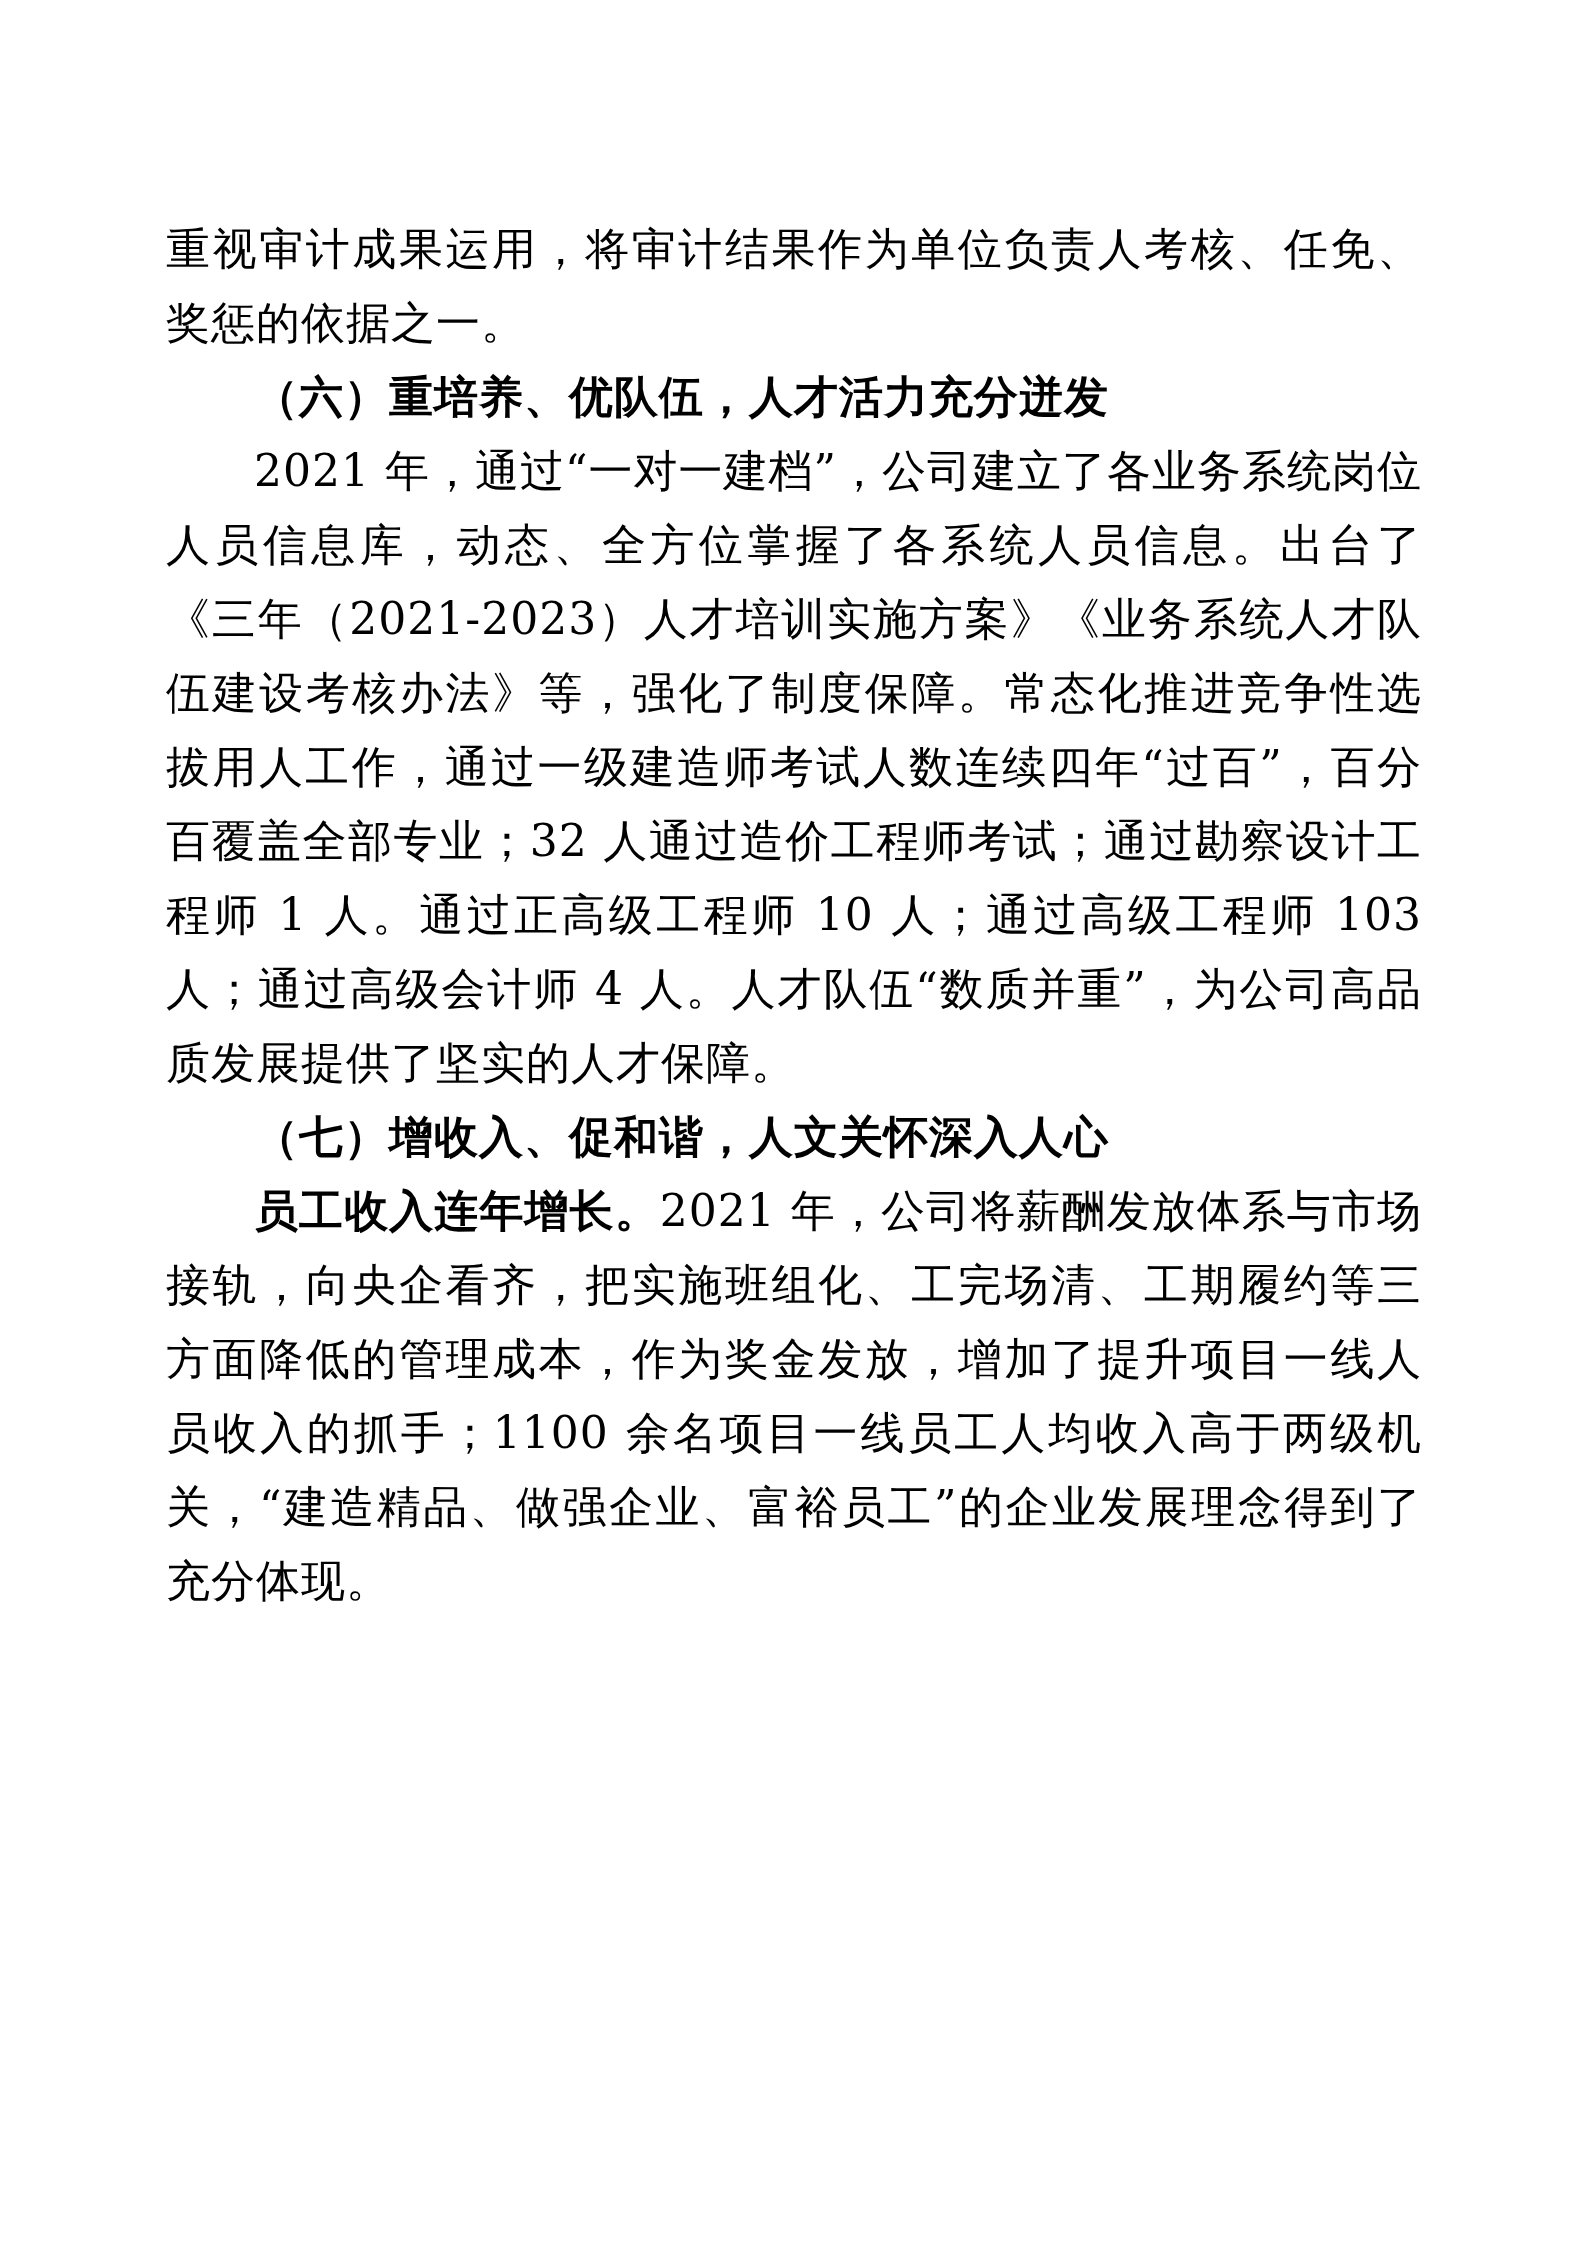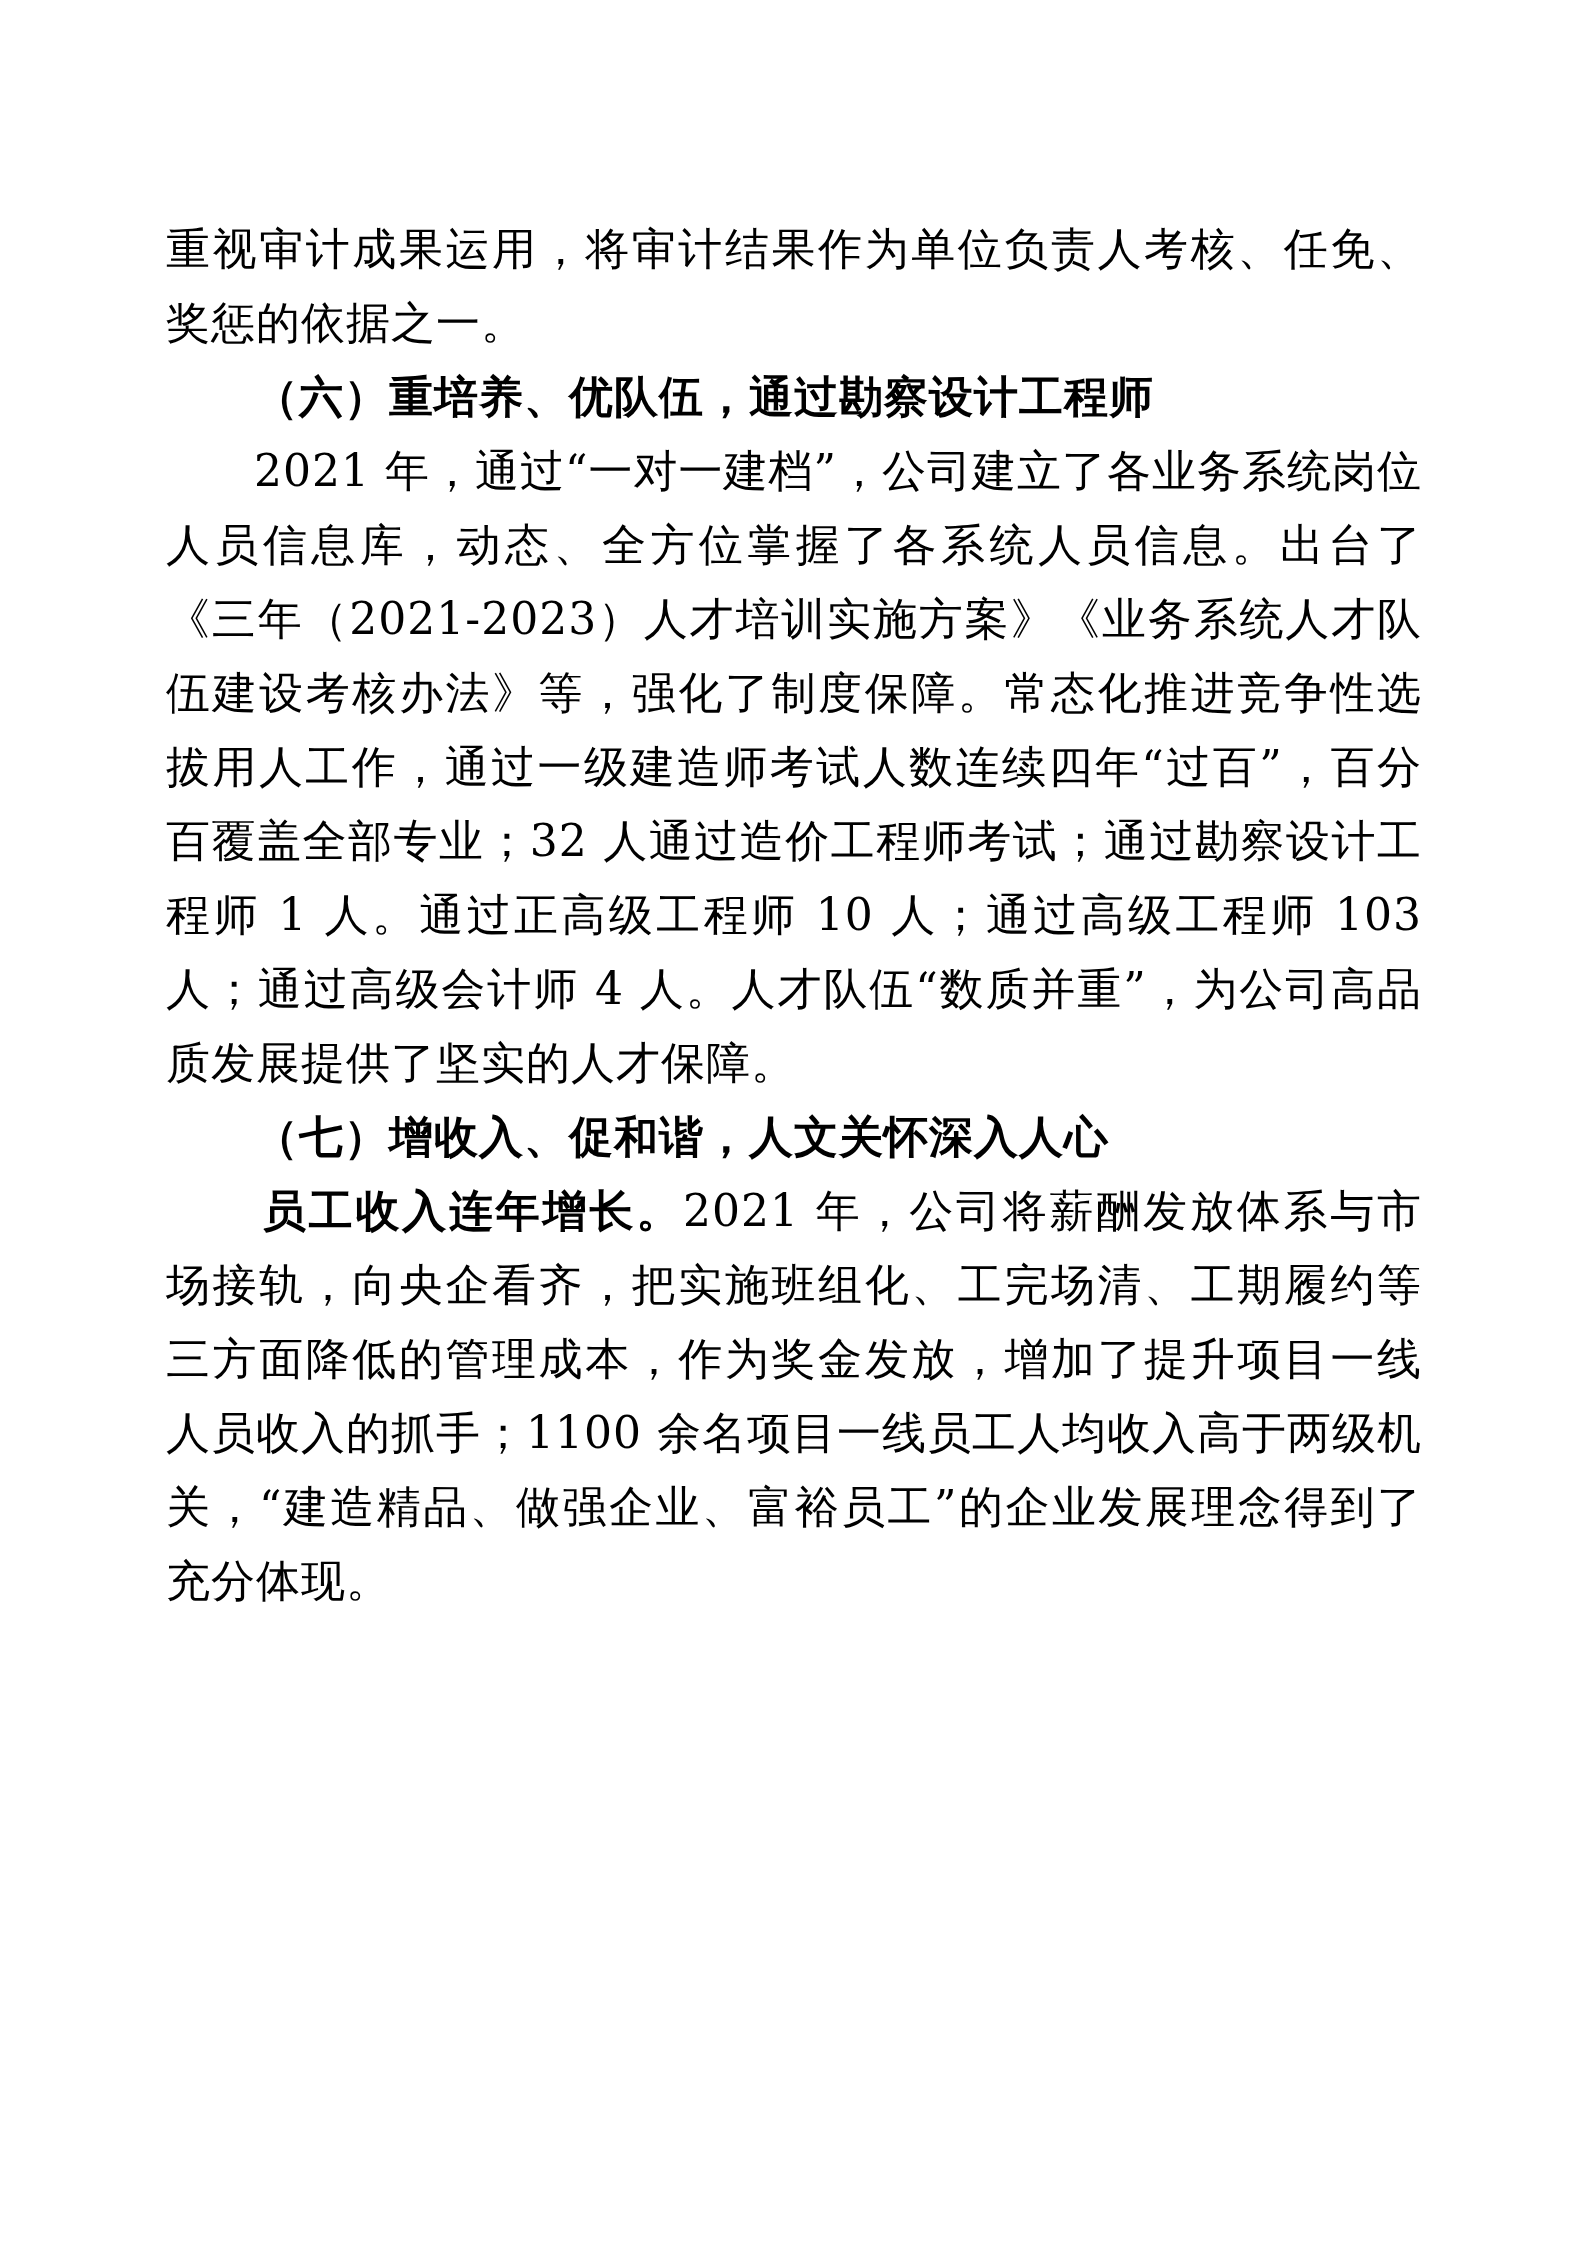--- a/index.html
+++ b/index.html
@@ -33,32 +33,31 @@
   }
   p.indent {
     text-indent: 2em;
   }
   p.heading {
     font-weight: bold;
     text-indent: 2em;
   }
   .lead {
     font-weight: bold;
-    margin-left: 8px;
   }
 </style>
 </head>
 <body>
 
 <div class="page">
   <div class="text-block">
 
     <p class="body">重视审计成果运用，将审计结果作为单位负责人考核、任免、奖惩的依据之一。</p>
 
-    <p class="heading">（六）重培养、优队伍，通过勘察设计工程师</p>
+    <p class="heading">（六）重培养、优队伍，人才活力充分迸发</p>
 
     <p class="indent">2021 年，通过“一对一建档”，公司建立了各业务系统岗位人员信息库，动态、全方位掌握了各系统人员信息。出台了《三年（2021-2023）人才培训实施方案》《业务系统人才队伍建设考核办法》等，强化了制度保障。常态化推进竞争性选拔用人工作，通过一级建造师考试人数连续四年“过百”，百分百覆盖全部专业；32 人通过造价工程师考试；通过勘察设计工程师 1 人。通过正高级工程师 10 人；通过高级工程师 103 人；通过高级会计师 4 人。人才队伍“数质并重”，为公司高品质发展提供了坚实的人才保障。</p>
 
     <p class="heading">（七）增收入、促和谐，人文关怀深入人心</p>
 
     <p class="indent"><span class="lead">员工收入连年增长。</span><span>2021 年，公司将薪酬发放体系与市场接轨，向央企看齐，把实施班组化、工完场清、工期履约等三方面降低的管理成本，作为奖金发放，增加了提升项目一线人员收入的抓手；1100 余名项目一线员工人均收入高于两级机关，“建造精品、做强企业、富裕员工”的企业发展理念得到了充分体现。</span></p>
 
 
   </div>
 </div>

